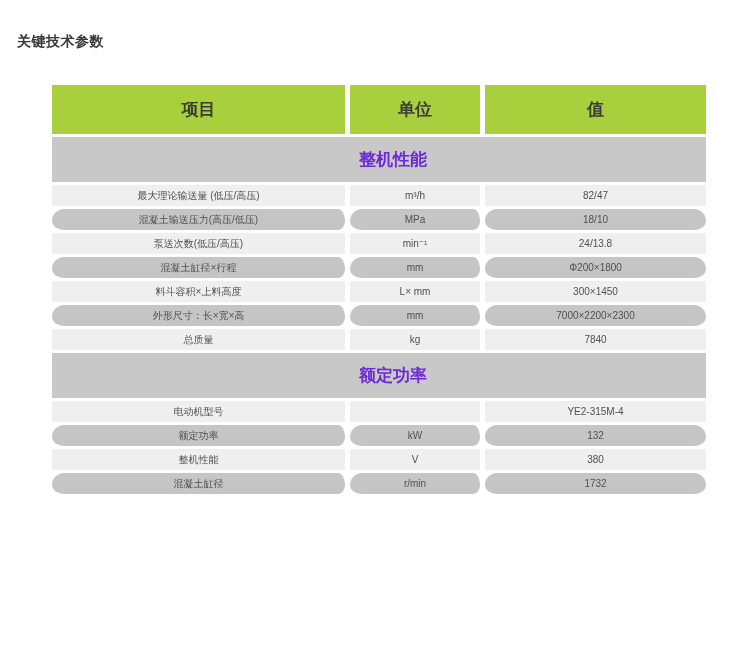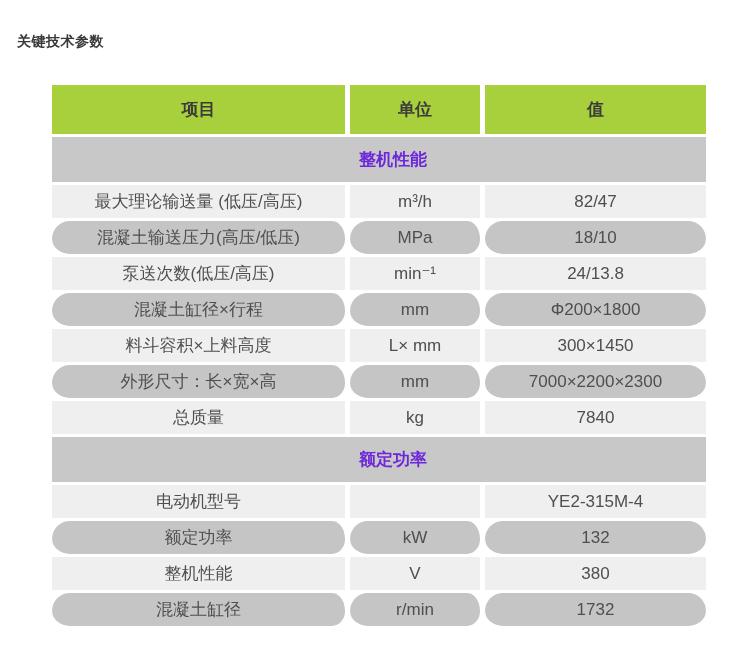--- a/index.html
+++ b/index.html
@@ -51,22 +51,22 @@
   }
   .spec-table tr.section-row td {
     height: 48px;
     background: #c8c8c8;
     color: #6d28d9;
     font-size: 17px;
     font-weight: bold;
     padding-left: 32px;
   }
   .spec-table tr.row-light td, .spec-table tr.row-dark td {
-    height: 36px;
-    font-size: 17px;
+    height: 24px;
+    font-size: 10px;
     color: #4f4f4f;
   }
   .spec-table tr.row-light td { background: #efefef; }
   .spec-table tr.row-dark  td { background: #c5c5c5; border-radius: 18px; }
 </style>
 </head>
 <body>
 
 <h1 class="page-title">关键技术参数</h1>
 

